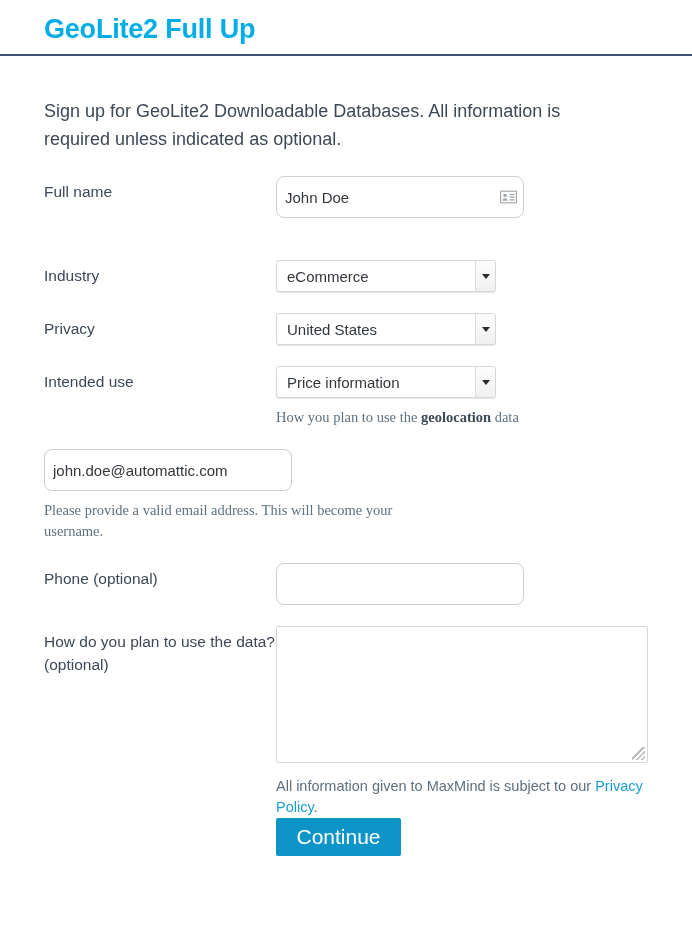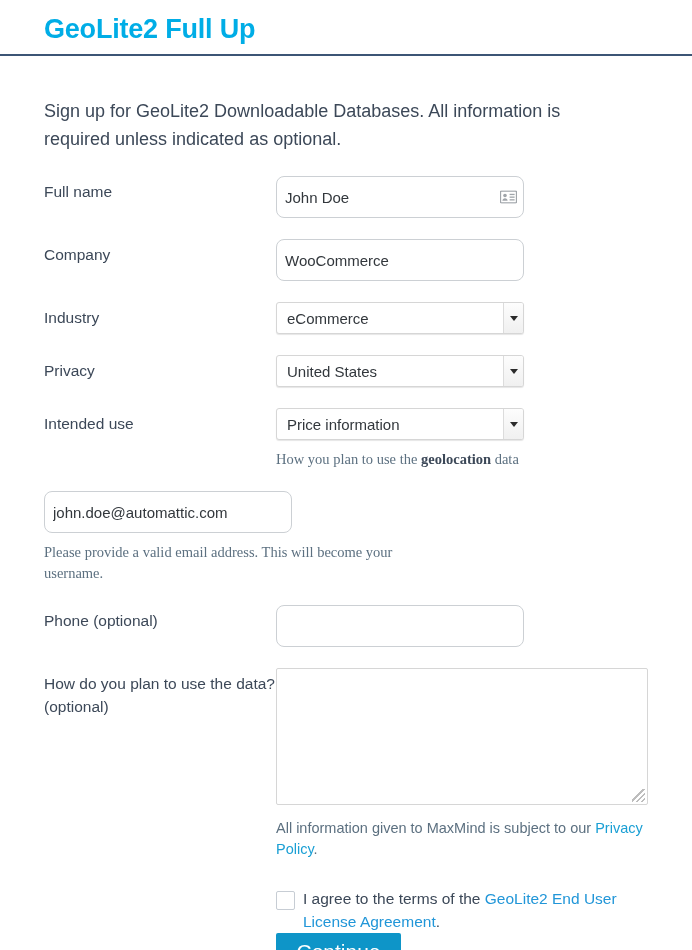--- a/index.html
+++ b/index.html
@@ -93,21 +93,21 @@
     height: 13px;
     pointer-events: none;
   }
 
   .select-wrap {
     position: relative;
     width: 248px;
     height: 32px;
   }
   .select-box {
-    width: 248px;
+    width: 220px;
     height: 32px;
     border: 1px solid #d6d6d6;
     border-radius: 3px;
     background: #ffffff;
     box-shadow: 0 1px 1px rgba(0,0,0,0.10);
     display: flex;
     align-items: center;
     padding: 0 0 0 10px;
     font-size: 15px;
     color: #32373c;
@@ -231,26 +231,20 @@
           <rect x="9.6" y="3.3" width="5" height="1.3" fill="#a0a5aa"></rect>
           <rect x="9.6" y="6" width="5" height="1.3" fill="#a0a5aa"></rect>
           <rect x="9.6" y="8.7" width="5" height="1.3" fill="#a0a5aa"></rect>
         </svg>
       </div>
     </div>
   </div>
 
   <div class="spacer-md"></div>
 
-  <div class="row">
-    <div class="row-label">Company</div>
-    <div class="row-field">
-      <input class="text-input" type="text" value="WooCommerce" style="">
-    </div>
-  </div>
 
   <div class="spacer-md"></div>
 
   <div class="row">
     <div class="row-label">Industry</div>
     <div class="row-field">
       <div class="select-wrap">
         <div class="select-box">
           <span class="select-value">eCommerce</span>
           <span class="select-arrow-btn">
@@ -316,22 +310,18 @@
 
   <div class="row">
     <div class="row-label">How do you plan to use the data? (optional)</div>
     <div class="row-field">
       <div class="textarea-box">
         <div class="resize-grip"></div>
       </div>
 
       <div class="legal"><span>All information given to MaxMind is subject to our </span><a class="link" href="#">Privacy Policy</a><span>.</span></div>
 
-      <div class="agree-row">
-        <div class="checkbox"></div>
-        <div class="agree-text"><span>I agree to the terms of the </span><a class="link-bright" href="#">GeoLite2 End User License Agreement</a><span>.</span></div>
-      </div>
 
       <button class="continue-btn">Continue</button>
     </div>
   </div>
 
 </div>
 
 </body></html>

